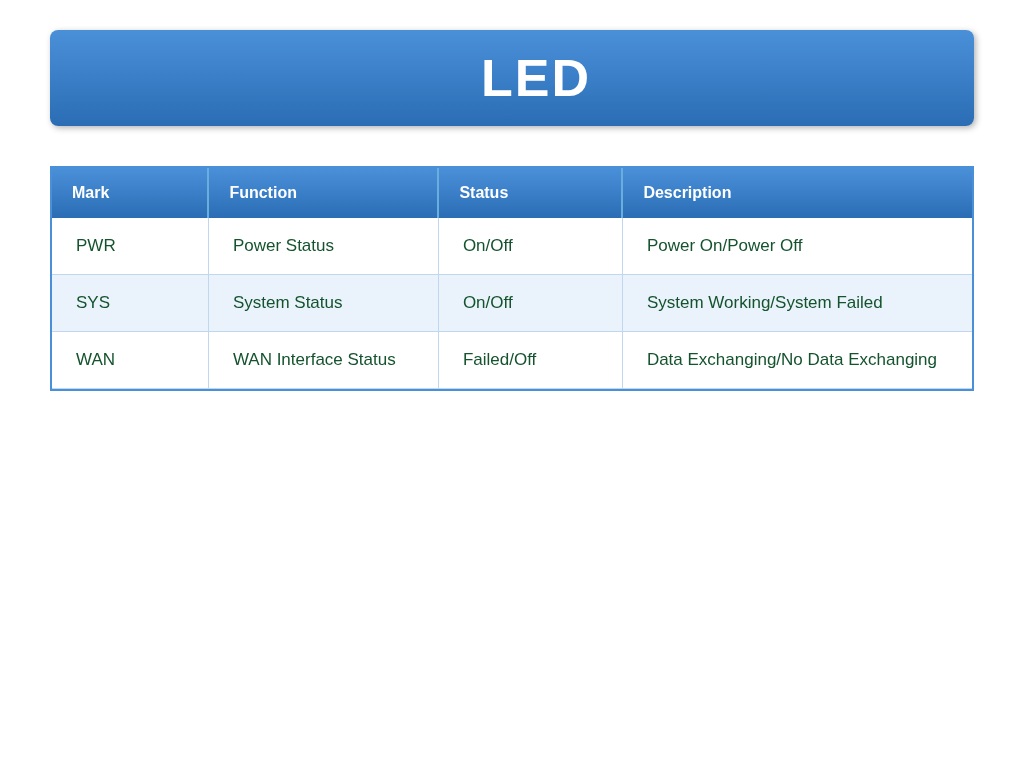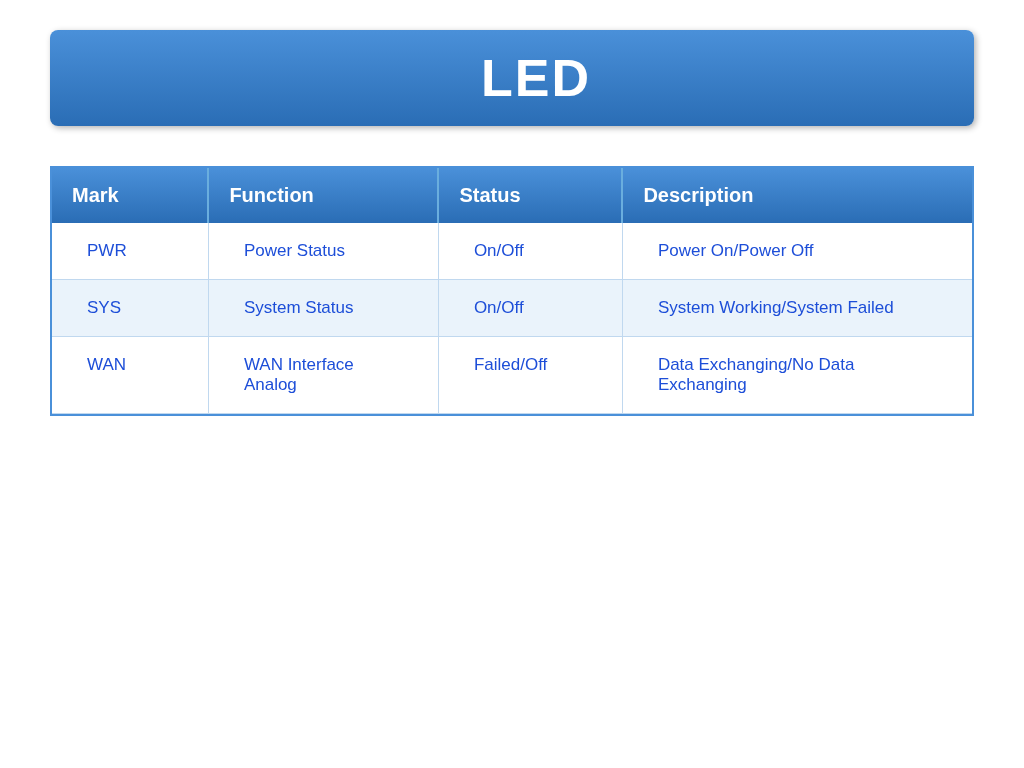--- a/index.html
+++ b/index.html
@@ -45,21 +45,21 @@
     }
 
     table {
       width: 100%;
       border-collapse: collapse;
     }
 
     thead tr th {
       background: linear-gradient(to bottom, #4a90d9, #2a6db5);
       color: #ffffff;
-      font-size: 20px;
+      font-size: 16px;
       font-weight: bold;
       padding: 16px 20px;
       text-align: left;
       border-right: 2px solid #6aaede;
     }
 
     thead tr th:last-child {
       border-right: none;
       margin-left: 32px;
     }
@@ -70,23 +70,23 @@
 
     tbody tr:nth-child(odd) {
       background-color: #ffffff;
     }
 
     tbody tr:nth-child(even) {
       background-color: #eaf3fb;
     }
 
     tbody tr td {
-      padding: 18px 35px;
+      padding: 18px 24px;
       font-size: 17px;
-      color: #1d4ed8;
+      color: #14532d;
       vertical-align: top;
       border-right: 1px solid #c0d8ef;
     }
 
     tbody tr td:last-child {
       border-right: none;
     }
 
     .col-mark { width: 17%; }
     .col-function { width: 25%; }
@@ -118,19 +118,19 @@
           <td>Power On/Power Off</td>
         </tr>
         <tr>
           <td>SYS</td>
           <td>System Status</td>
           <td>On/Off</td>
           <td>System Working/System Failed</td>
         </tr>
         <tr>
           <td>WAN</td>
-          <td>WAN Interface Analog</td>
+          <td>WAN Interface Status</td>
           <td>Failed/Off</td>
           <td>Data Exchanging/No Data Exchanging</td>
         </tr>
       </tbody>
   </table>
 </div>
 
 </body></html>

